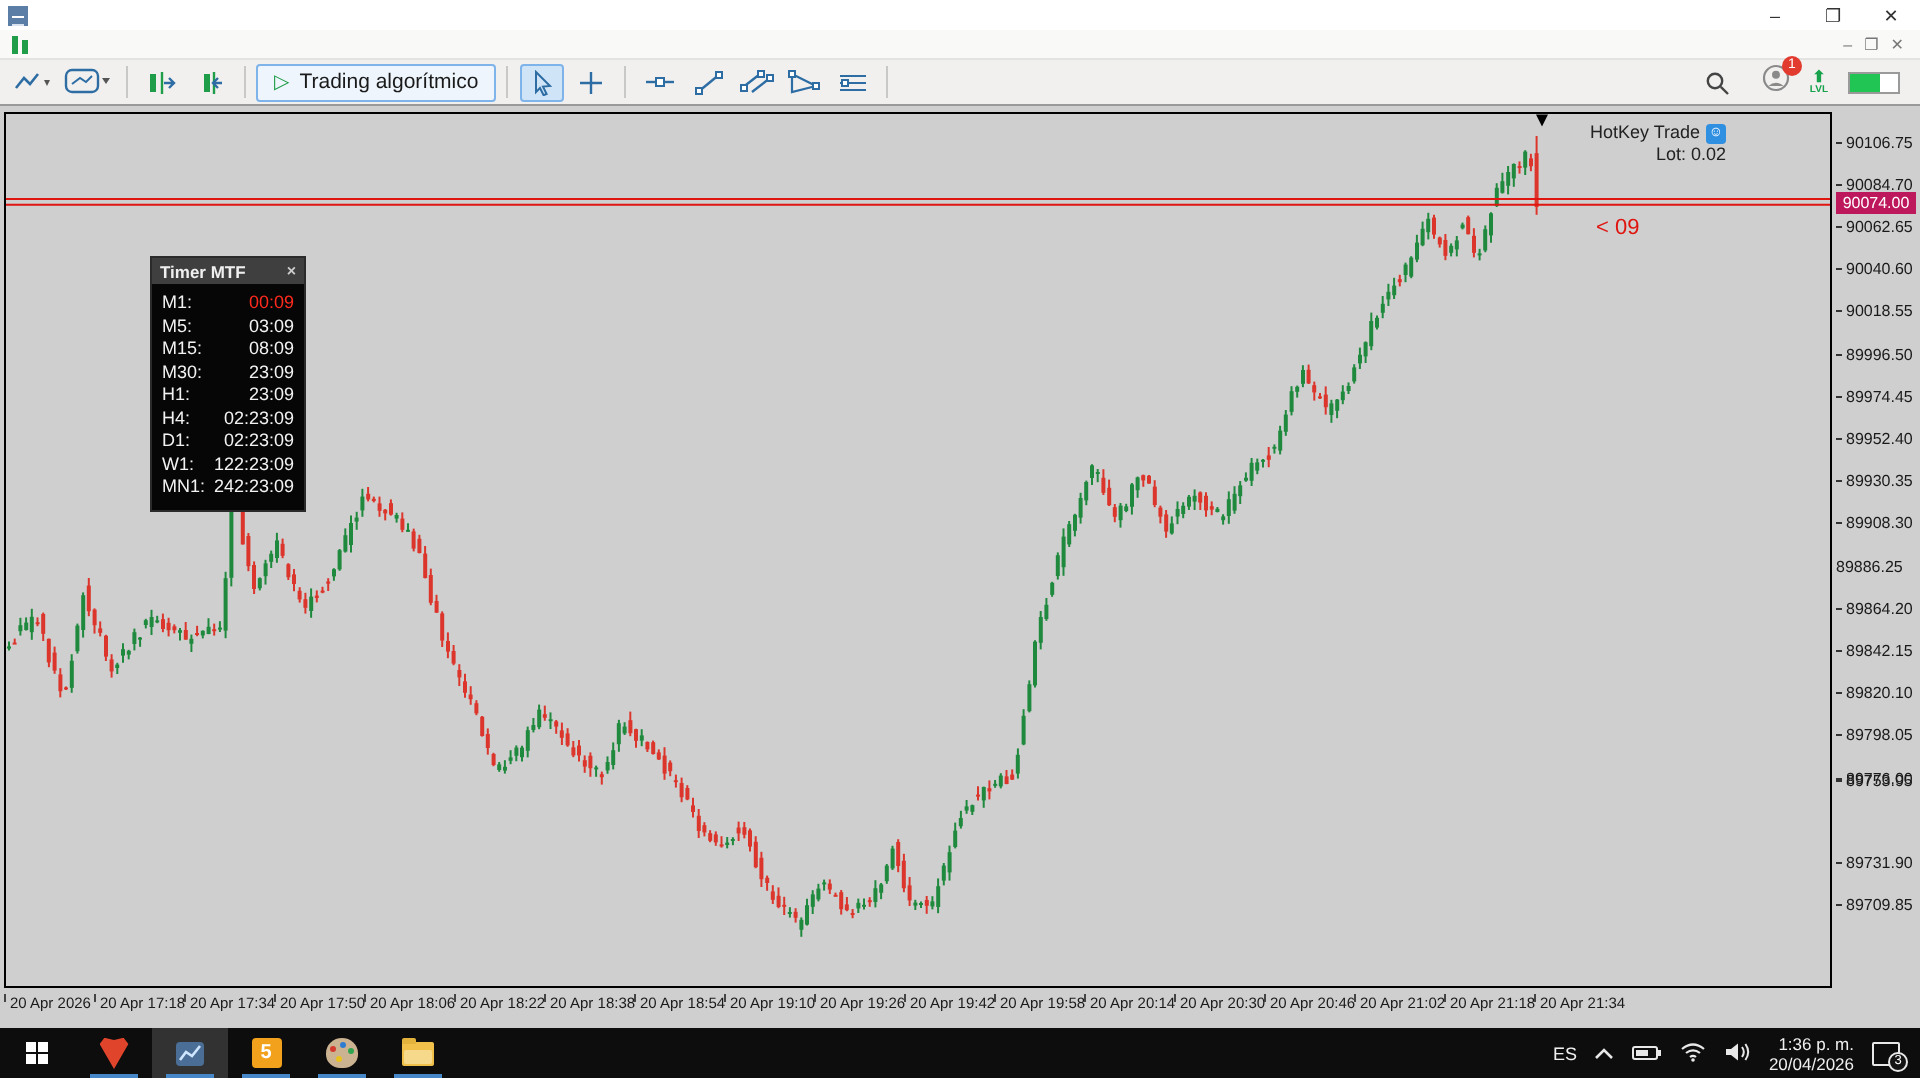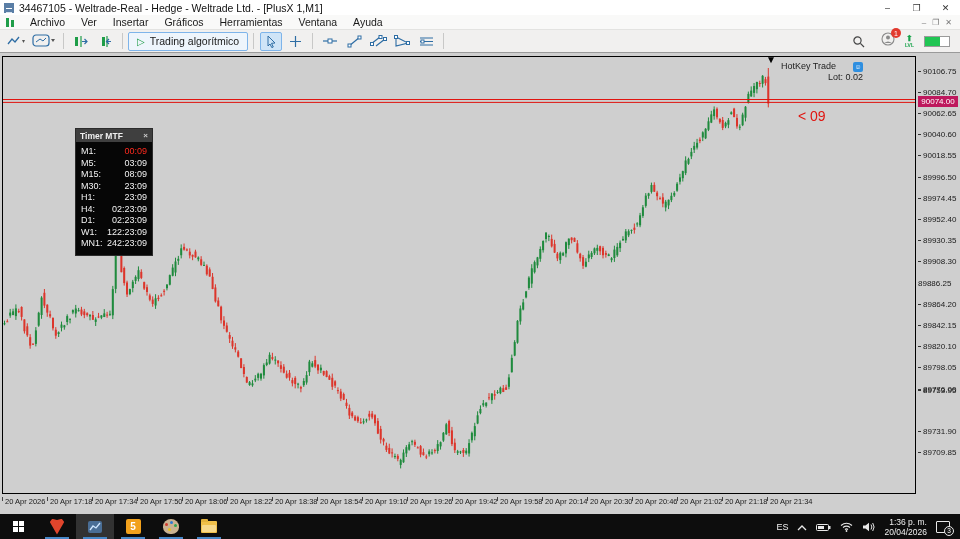--- a/index.html
+++ b/index.html
@@ -45,24 +45,24 @@
   .lvl { display:flex; flex-direction:column; align-items:center; color:#17a24b; font-size:5px; font-weight:bold; line-height:4px; }
   .conn-bar { width:26px; height:11px; border:1px solid #9a9a9a; background:#fff; }
   .conn-bar i { display:block; height:100%; width:62%; background:#20c553; }
 
   
   #chart-region { position:absolute; left:0; top:53px; width:960px; height:461px; background:#cfcfcf; }
   #plot { position:absolute; left:2px; top:3px; width:914px; height:438px; border:1px solid #000;
           background:#cfcfcf; }
   #plot svg { position:absolute; left:0; top:0; }
   .hotkey { position:absolute; right:52px; top:4px; text-align:right; font-size:9px; color:#222; line-height:11px; }
-  .hotkey .row { display:flex; align-items:center; justify-content:flex-end; gap:17px; }
+  .hotkey .row { display:flex; align-items:center; justify-content:flex-end; gap:3px; }
   .hk-icon { width:10px; height:10px; background:#2f8fe0; border-radius:2px; color:#fff; font-size:7px;
              display:flex; align-items:center; justify-content:center; }
-  .level-label { position:absolute; left:795px; top:51px; color:#e01510; font-size:14px; }
+  .level-label { position:absolute; left:795px; top:51px; color:#e01510; font-size:11px; }
   .price-axis { position:absolute; left:918px; top:0; width:42px; height:461px; font-size:8px; color:#1a1a1a; }
   .ptick { position:absolute; left:0; display:flex; align-items:center; height:9px; }
   .ptick i { width:3px; height:1px; background:#333; margin-right:2px; display:inline-block; }
   .price-tag { position:absolute; left:0; top:43px; width:40px; height:11px; background:#be185d;
                color:#fff; font-size:8px; display:flex; align-items:center; justify-content:center; }
   .time-axis { position:absolute; left:0; top:442px; width:916px; height:14px; font-size:7.5px; color:#1a1a1a; }
   .ttick { position:absolute; top:2px; white-space:nowrap; }
   .ttick i { display:inline-block; width:1px; height:4px; background:#444; margin-right:2px; vertical-align:top; }
 
   
@@ -99,41 +99,31 @@
                 border:1px solid #e8e8e8; border-radius:50%; color:#fff; font-size:6.5px;
                 display:flex; align-items:center; justify-content:center; }
 </style>
 </head>
 <body>
 
 <div id="screen">
 
   <div class="titlebar">
     <span class="appicon"></span>
-    <span>34467105 - Weltrade-Real - Hedge - Weltrade Ltd. - [PlusX 1,M1]</span>
     <span class="winbtns">
       <span class="winbtn">–</span>
       <span class="winbtn">❐</span>
       <span class="winbtn">✕</span>
     </span>
   </div>
 
   <div class="menubar">
     <span class="menuicon">
         <i></i>
         <i></i>
-      </span>
-    <span id="menu-items" style="display: flex;">
-        <span class="menuitem">Archivo</span>
-        <span class="menuitem">Ver</span>
-        <span class="menuitem">Insertar</span>
-        <span class="menuitem">Gráficos</span>
-        <span class="menuitem">Herramientas</span>
-        <span class="menuitem">Ventana</span>
-        <span class="menuitem">Ayuda</span>
       </span>
     <span class="mdibtns">
       <span>–</span>
       <span>❐</span>
       <span>✕</span>
     </span>
   </div>
 
   <div class="toolbar">
     <span class="tbtn">

